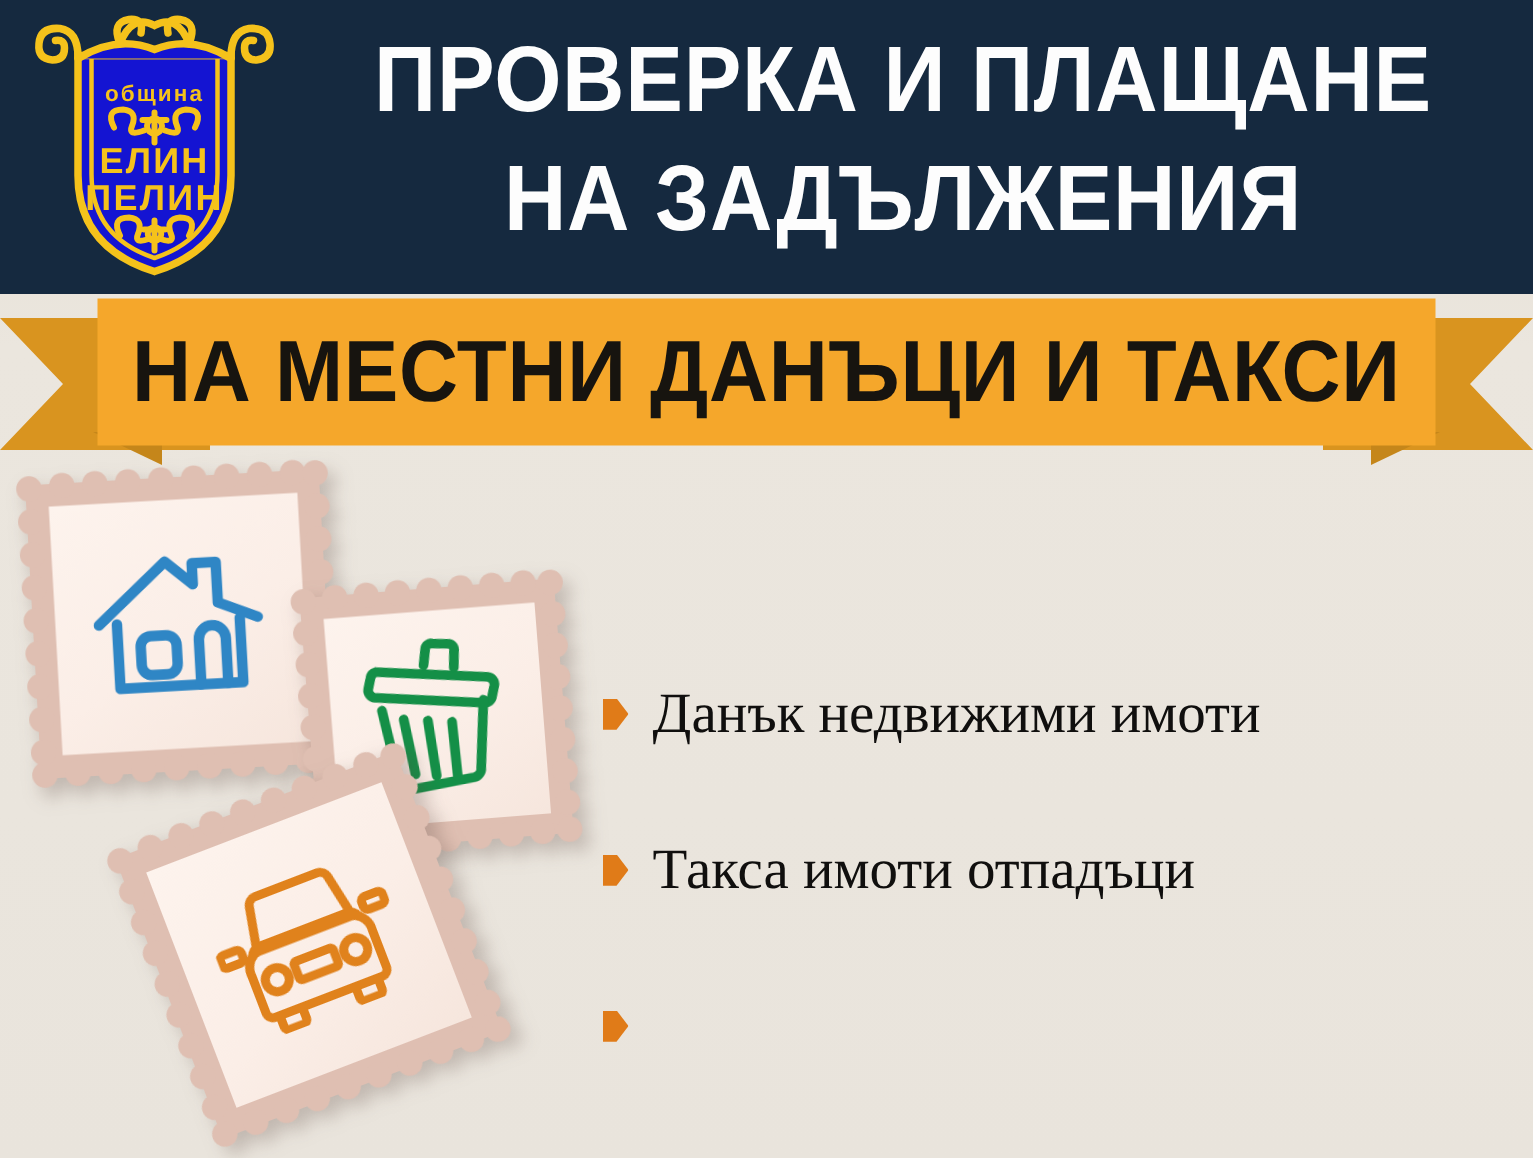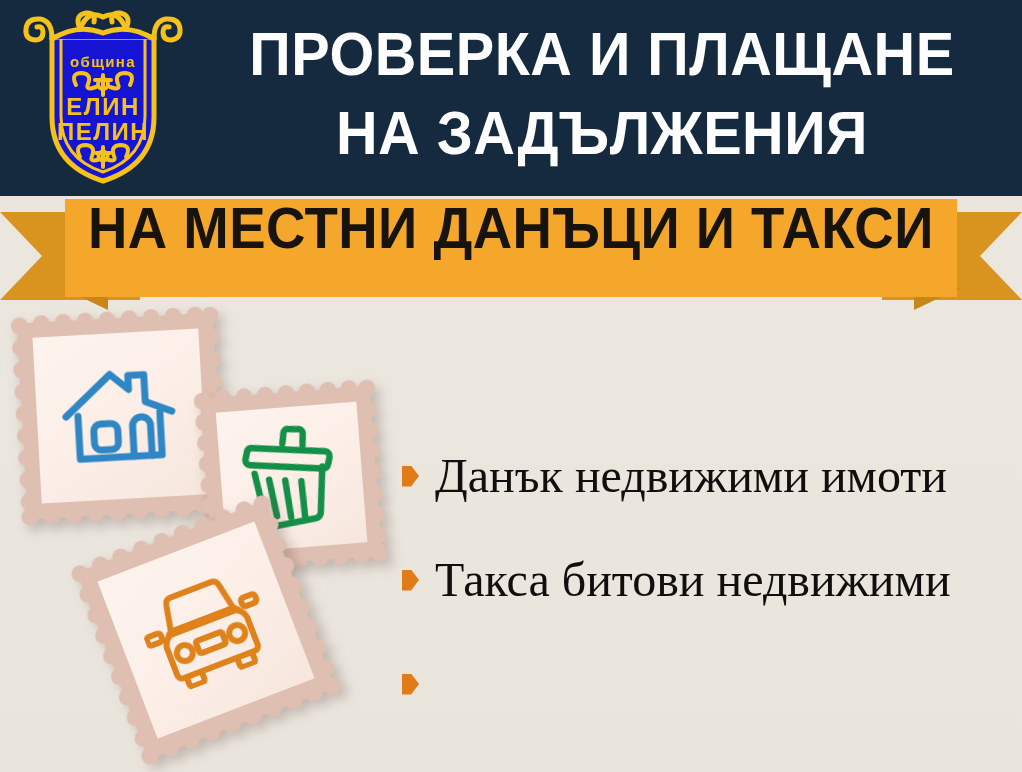--- a/index.html
+++ b/index.html
@@ -102,21 +102,21 @@
     clip-path: polygon(0 0, 46px 0, 0 22px);
   }
   .ribbon-main {
     position: absolute;
     left: 65px;
     top: 1px;
     width: 892px;
     height: 98px;
     background: #f5a72b;
     display: flex;
-    align-items: flex-start;
+    align-items: center;
     justify-content: center;
   }
   .ribbon-text {
     font-family: "Liberation Sans Narrow", "Liberation Sans", sans-serif;
     font-weight: bold;
     font-size: 58px;
     line-height: 58px;
     color: #17140f;
     letter-spacing: 0.5px;
     transform: scaleX(0.94);
@@ -190,21 +190,21 @@
   .bullet-marker {
     width: 17px;
     height: 21px;
     background: #e07b18;
     clip-path: polygon(0 0, 9px 0, 17px 10.5px, 9px 21px, 0 21px);
     margin-right: 16px;
     flex: 0 0 auto;
   }
   .bullet-text {
     font-family: "Liberation Serif", "DejaVu Serif", serif;
-    font-size: 48px;
+    font-size: 38px;
     line-height: 50px;
     color: #100f0e;
     white-space: nowrap;
   }
 </style>
 </head>
 <body>
 
 <div id="poster">
 
@@ -365,21 +365,21 @@
     </div>
   </div>
 
   <div class="bullets">
     <div class="bullet-row">
       <div class="bullet-marker"></div>
       <div class="bullet-text">Данък недвижими имоти</div>
     </div>
     <div class="bullet-row">
       <div class="bullet-marker"></div>
-      <div class="bullet-text">Такса битови недвижими</div>
+      <div class="bullet-text">Такса имоти отпадъци</div>
     </div>
     <div class="bullet-row">
       <div class="bullet-marker"></div>
     </div>
   </div>
 
   <div class="ribbon-wrap">
     <div class="ribbon-tail left"></div>
     <div class="ribbon-tail right"></div>
     <div class="ribbon-fold-l"></div>

